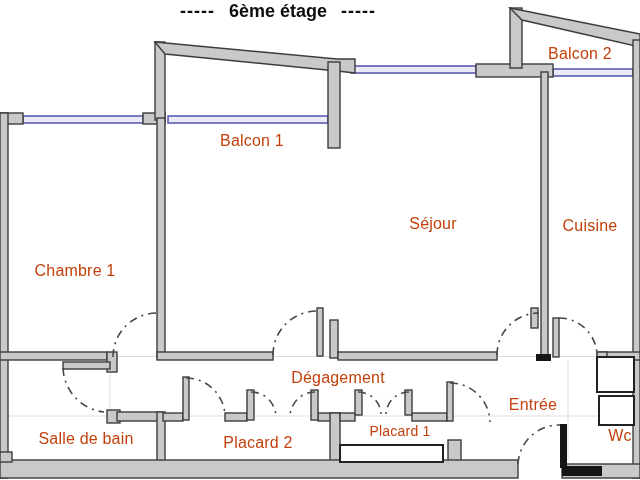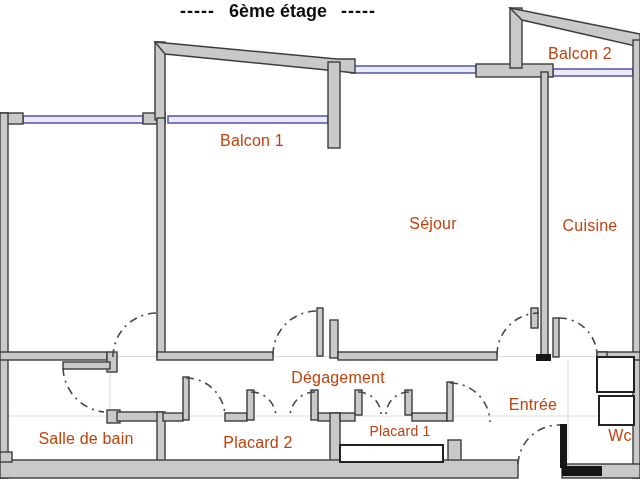--- a/index.html
+++ b/index.html
@@ -120,20 +120,21 @@
       <path d="M518,464 A41,41 0 0 1 560,425"></path>
     </g>
   </svg>
 
   <div class="title" style="left:278px;top:11px;">
     <span class="dashes">-----</span><span>6ème étage</span><span class="dashes">-----</span>
   </div>
 
   <div class="room-label" style="left:252px;top:100px;margin-top:41px;">Balcon 1</div>
   <div class="room-label" style="left:580px;top:54px;">Balcon 2</div>
+  <div class="room-label" style="left:75px;top:271px;">Chambre 1</div>
   <div class="room-label" style="left:433px;top:224px;">Séjour</div>
   <div class="room-label" style="left:590px;top:226px;">Cuisine</div>
   <div class="room-label" style="left:338px;top:378px;">Dégagement</div>
   <div class="room-label" style="left:86px;top:439px;">Salle de bain</div>
   <div class="room-label" style="left:258px;top:443px;">Placard 2</div>
   <div class="room-label lbl-small" style="left:400px;top:431px;">Placard 1</div>
   <div class="room-label" style="left:533px;top:405px;text-align:center;">Entrée</div>
   <div class="room-label" style="left:620px;top:436px;">Wc</div>
 
 </div>

